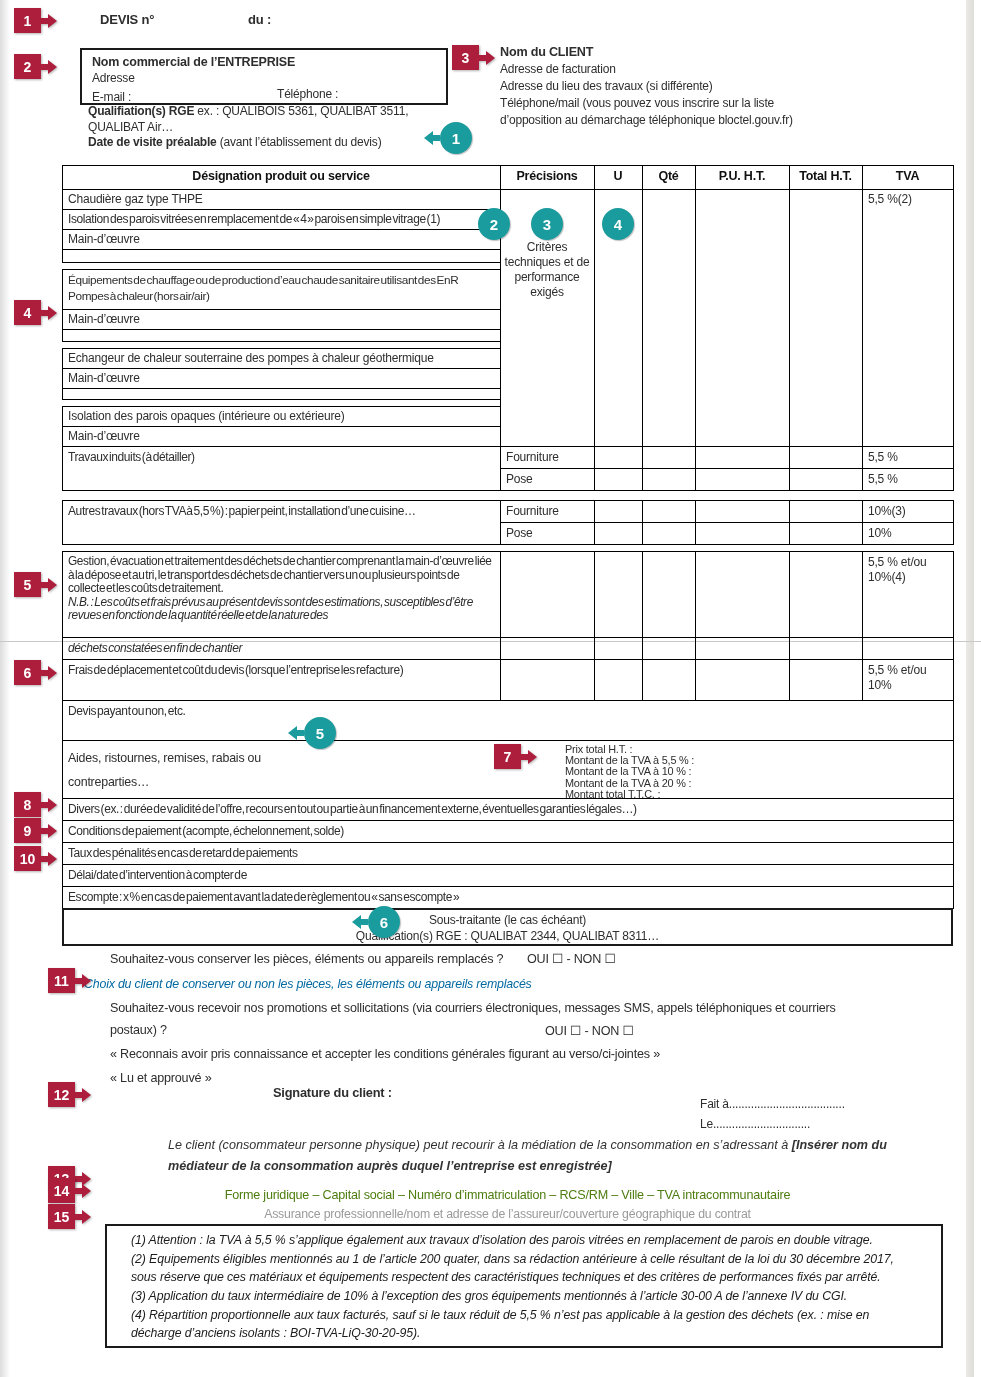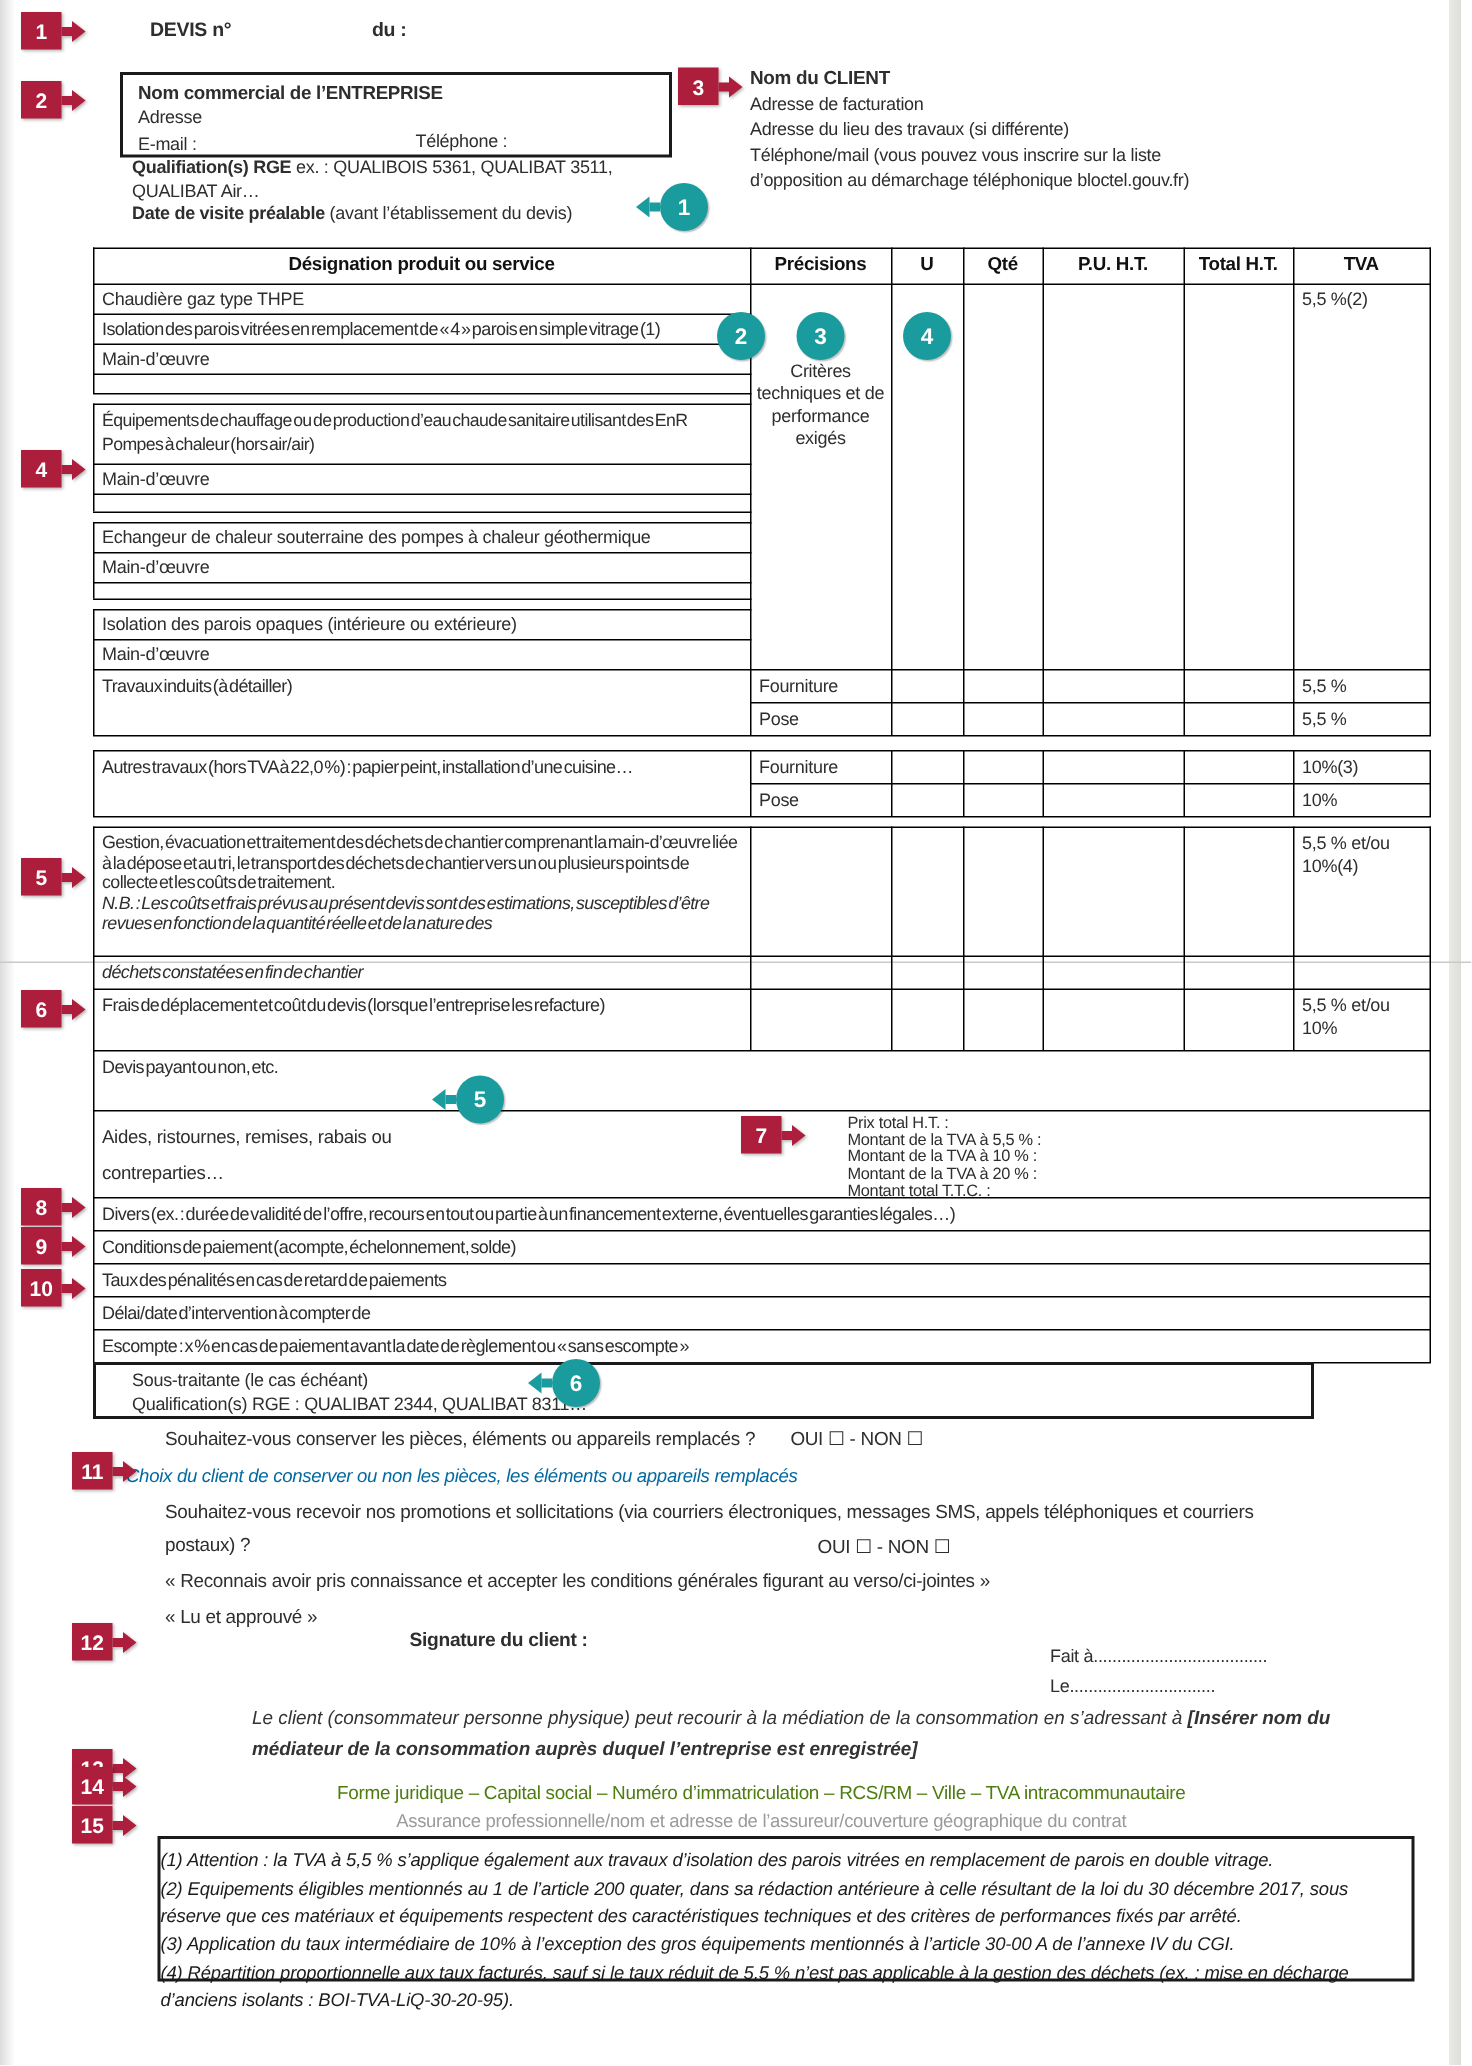--- a/index.html
+++ b/index.html
@@ -150,21 +150,21 @@
   <div class="abs ct" style="left:68px;top:371px;">Main-d’œuvre</div>
   <div class="abs ct" style="left:68px;top:409px;">Isolation des parois opaques (intérieure ou extérieure)</div>
   <div class="abs ct" style="left:68px;top:429px;">Main-d’œuvre</div>
 
   <div class="abs ct dense" style="left:68px;top:450px;">Travaux induits (à détailler)</div>
   <div class="abs ct" style="left:506px;top:450px;">Fourniture</div>
   <div class="abs ct" style="left:506px;top:472px;">Pose</div>
   <div class="abs ct" style="left:868px;top:450px;">5,5 %</div>
   <div class="abs ct" style="left:868px;top:472px;">5,5 %</div>
 
-  <div class="abs ct dense" style="left:68px;top:504px;">Autres travaux (hors TVA à 22,0 %) : papier peint, installation d’une cuisine…</div>
+  <div class="abs ct dense" style="left:68px;top:504px;">Autres travaux (hors TVA à 5,5 %) : papier peint, installation d’une cuisine…</div>
   <div class="abs ct" style="left:506px;top:504px;">Fourniture</div>
   <div class="abs ct" style="left:506px;top:526px;">Pose</div>
   <div class="abs ct" style="left:868px;top:504px;">10%(3)</div>
   <div class="abs ct" style="left:868px;top:526px;">10%</div>
 
   <div class="abs" style="left:68px;top:555px;width:424px;">
     <div class="ct wrap dense" style="font-size:11.9px;line-height:13.6px;">Gestion, évacuation et traitement des déchets de chantier comprenant la main-d’œuvre liée à la dépose et au tri, le transport des déchets de chantier vers un ou plusieurs points de collecte et les coûts de traitement.</div>
     <div class="ct wrap dense i" style="font-size:11.9px;line-height:13.6px;">N.B. : Les coûts et frais prévus au présent devis sont des estimations, susceptibles d’être revues en fonction de la quantité réelle et de la nature des</div>
   </div>
   <div class="abs ct wrap" style="left:868px;top:555px;width:80px;line-height:15px;">5,5 % et/ou 10%(4)</div>
@@ -183,21 +183,21 @@
     <div class="ct small">Montant de la TVA à 20 % :</div>
     <div class="ct small">Montant total T.T.C. :</div>
   </div>
 
   <div class="abs ct dense" style="left:68px;top:802px;">Divers (ex. : durée de validité de l’offre, recours en tout ou partie à un financement externe, éventuelles garanties légales…)</div>
   <div class="abs ct dense" style="left:68px;top:824px;">Conditions de paiement (acompte, échelonnement, solde)</div>
   <div class="abs ct dense" style="left:68px;top:846px;">Taux des pénalités en cas de retard de paiements</div>
   <div class="abs ct dense" style="left:68px;top:868px;">Délai/date d’intervention à compter de</div>
   <div class="abs ct dense" style="left:68px;top:890px;">Escompte : x % en cas de paiement avant la date de règlement ou « sans escompte »</div>
 
-  <div class="box" style="left:62px;top:908px;width:814px;height:38px;padding:3px 24px;line-height:15.5px;">
+  <div class="box" style="left:62px;top:908px;width:891px;height:38px;padding:3px 24px;line-height:15.5px;text-align:center;">
     <div class="ct">Sous-traitante (le cas échéant)</div>
     <div class="ct">Qualification(s) RGE : QUALIBAT 2344, QUALIBAT 8311…</div>
   </div>
 
   <div class="abs" style="left:110px;top:951px;font-size:12.6px;">
     <span class="ct" style="font-size:12.6px;">Souhaitez-vous conserver les pièces, éléments ou appareils remplacés ?</span>
     <span class="ct" style="font-size:12.6px;margin-left:20px;">OUI ☐ -  NON ☐</span>
   </div>
   <div class="abs ct i" style="left:84px;top:977px;font-size:12.4px;color:#0369a1;">Choix du client de conserver ou non les pièces, les éléments ou appareils remplacés</div>
   <div class="abs ct" style="left:110px;top:1001px;font-size:12.6px;">Souhaitez-vous recevoir nos promotions et sollicitations (via courriers électroniques, messages SMS, appels téléphoniques et courriers</div>
@@ -210,21 +210,21 @@
   <div class="abs ct" style="left:700px;top:1097px;">Fait à.....................................</div>
   <div class="abs ct" style="left:700px;top:1117px;">Le...............................</div>
 
   <div class="abs i" style="left:168px;top:1135px;width:742px;font-size:12.6px;line-height:21px;color:#333;">
     <span>Le client (consommateur personne physique) peut recourir à la médiation de la consommation en s’adressant à </span><span class="b">[Insérer nom du médiateur de la consommation auprès duquel l’entreprise est enregistrée]</span>
   </div>
 
   <div class="abs ct" style="left:62px;top:1188px;width:891px;text-align:center;font-size:12.6px;color:#4d7c0f;">Forme juridique – Capital social – Numéro d’immatriculation – RCS/RM – Ville –  TVA intracommunautaire</div>
   <div class="abs ct" style="left:62px;top:1207px;width:891px;text-align:center;font-size:12.3px;color:#9a9a9a;">Assurance professionnelle/nom et adresse de l’assureur/couverture géographique du contrat</div>
 
-  <div class="box foot" style="left:105px;top:1224px;width:838px;height:97px;padding:5px 0;">
+  <div class="box foot" style="left:105px;top:1224px;width:838px;height:124px;padding:5px 24px;">
     <p>(1) Attention : la TVA à 5,5 % s’applique également aux travaux d’isolation des parois vitrées en remplacement de parois en double vitrage.</p>
     <p>(2) Equipements éligibles mentionnés au 1 de l’article 200 quater, dans sa rédaction antérieure à celle résultant de la loi du 30 décembre 2017, sous réserve que ces matériaux et équipements respectent des caractéristiques techniques et des critères de performances fixés par arrêté.</p>
     <p>(3) Application du taux intermédiaire de 10% à l’exception des gros équipements mentionnés à l’article 30-00 A de l’annexe IV du CGI.</p>
     <p>(4)  Répartition proportionnelle aux taux facturés, sauf si le taux réduit de 5,5 % n’est pas applicable à la gestion des déchets (ex. : mise en décharge d’anciens isolants : BOI-TVA-LiQ-30-20-95).</p>
   </div>
 
   <div class="rmk" style="left:14px;top:8px;">
       <span class="sq">1</span>
       <span class="stem"></span>
       <span class="tri"></span>

